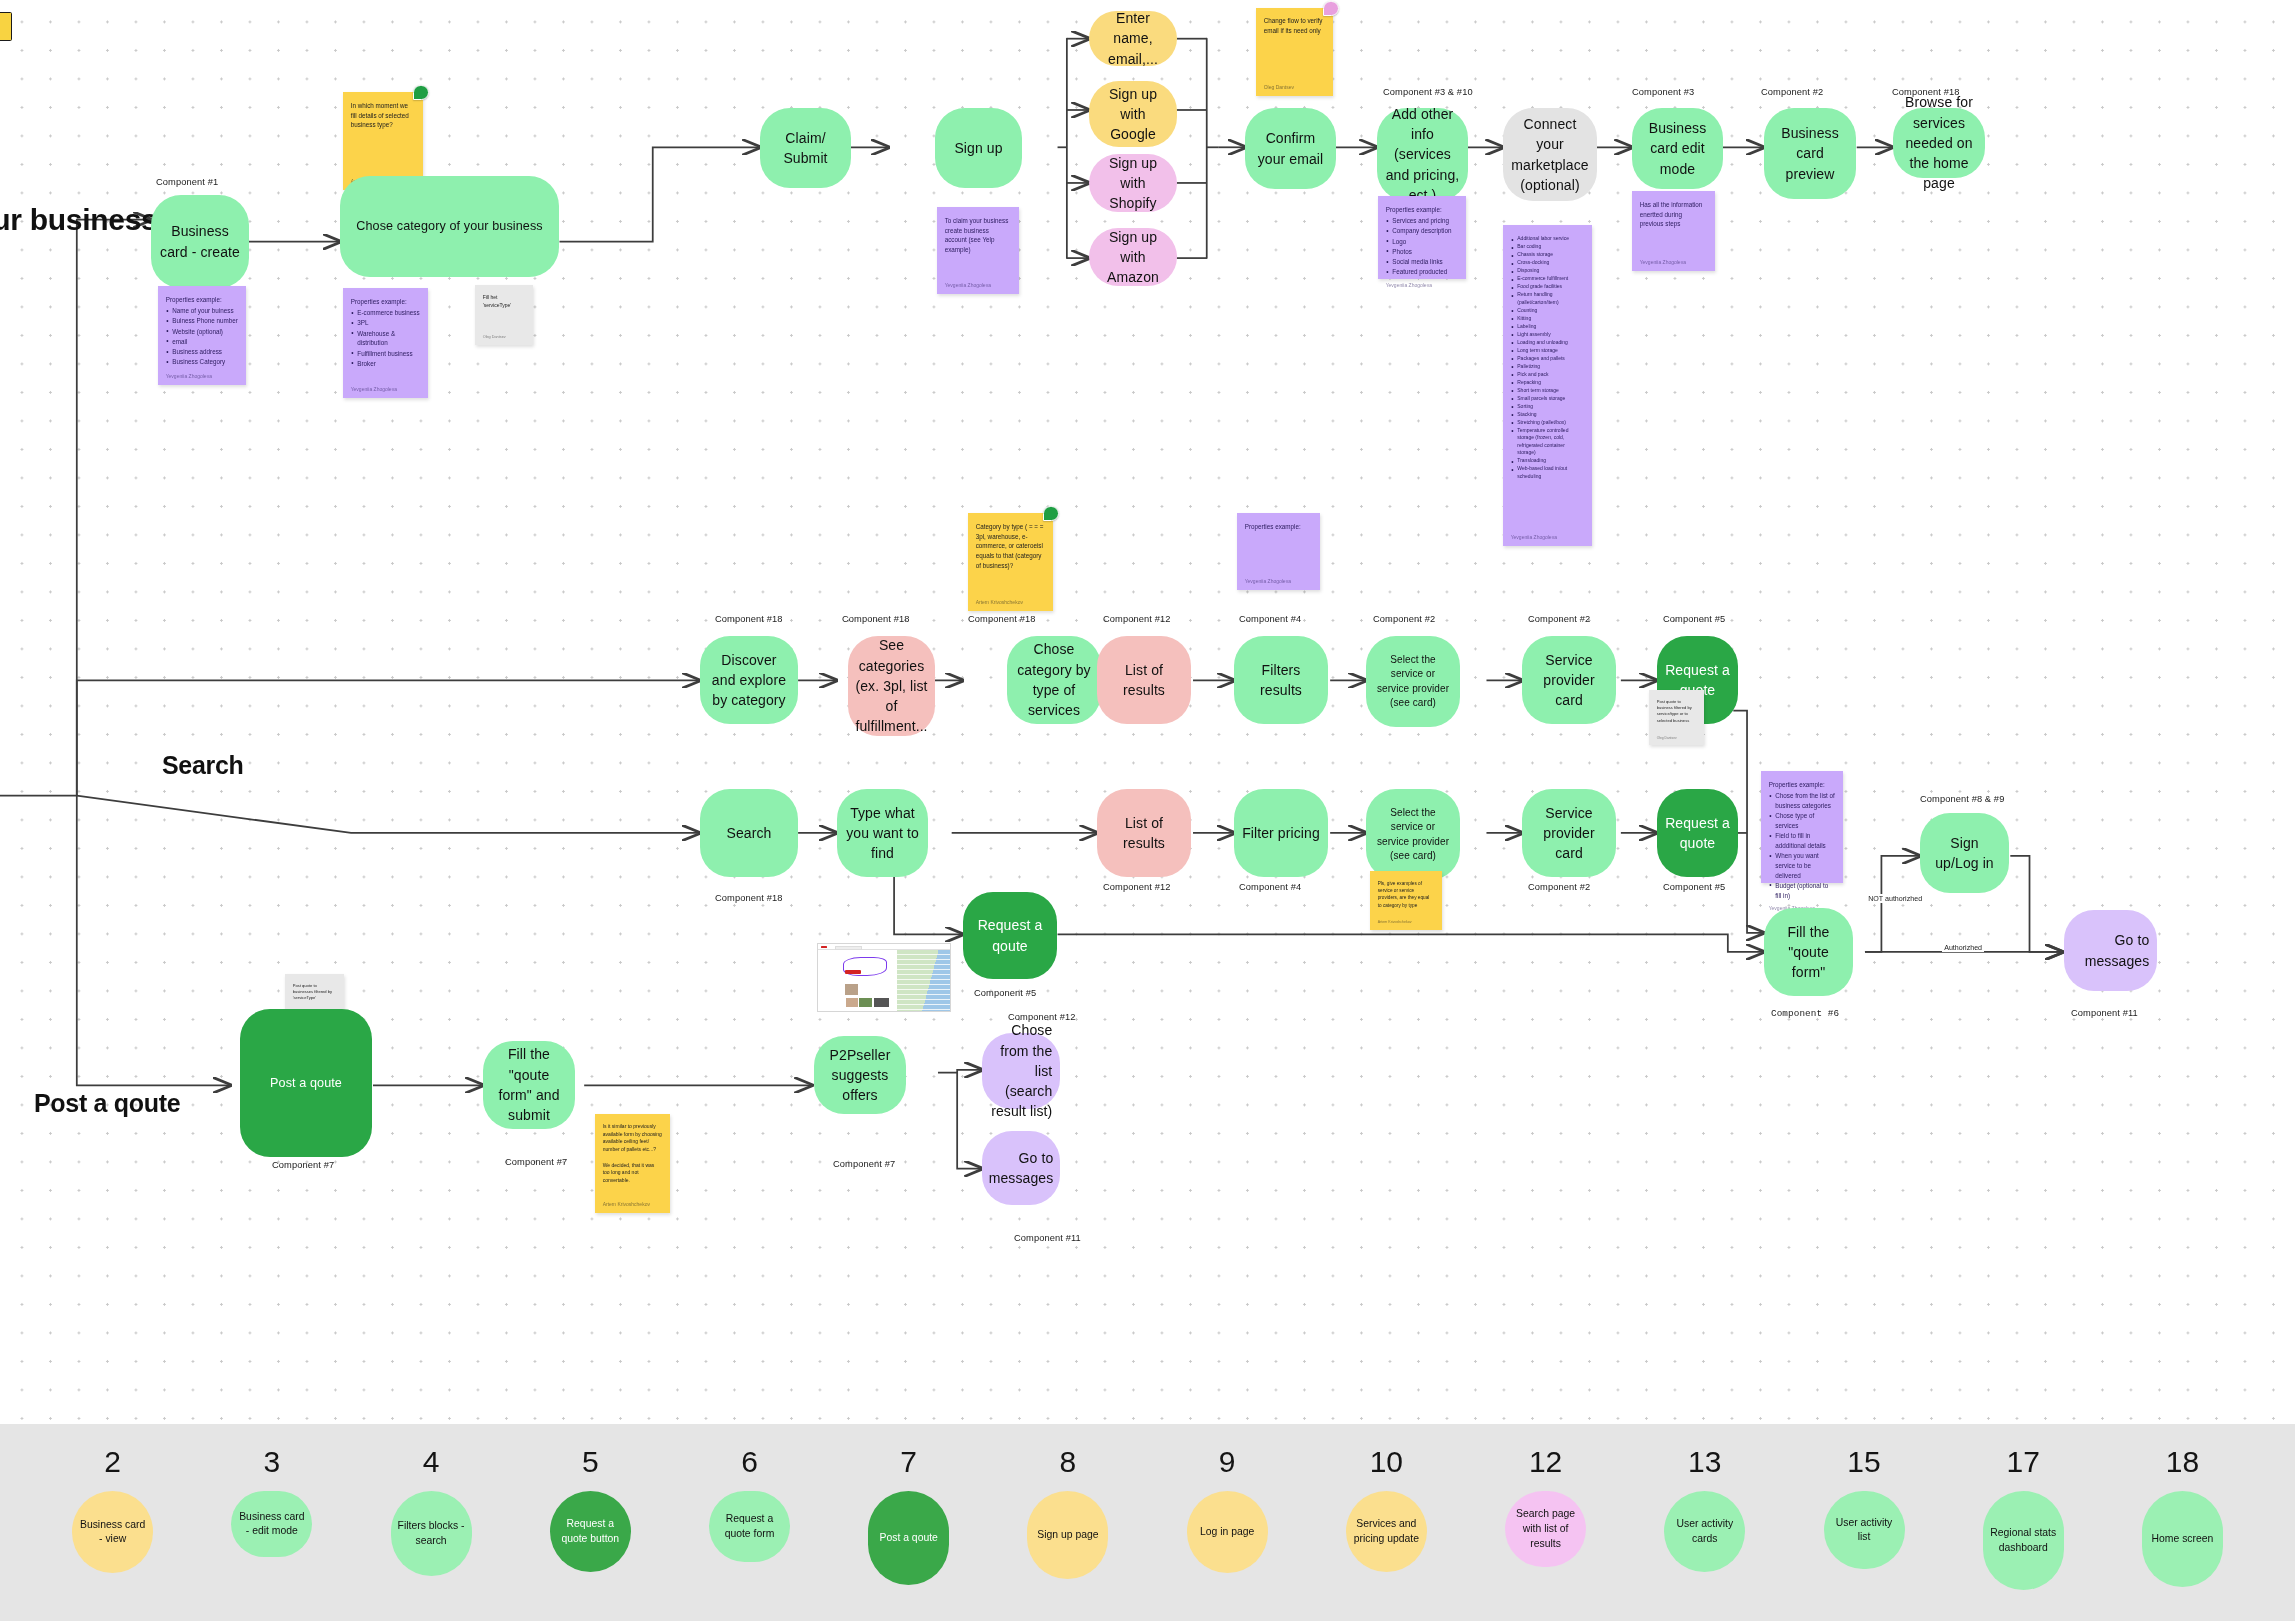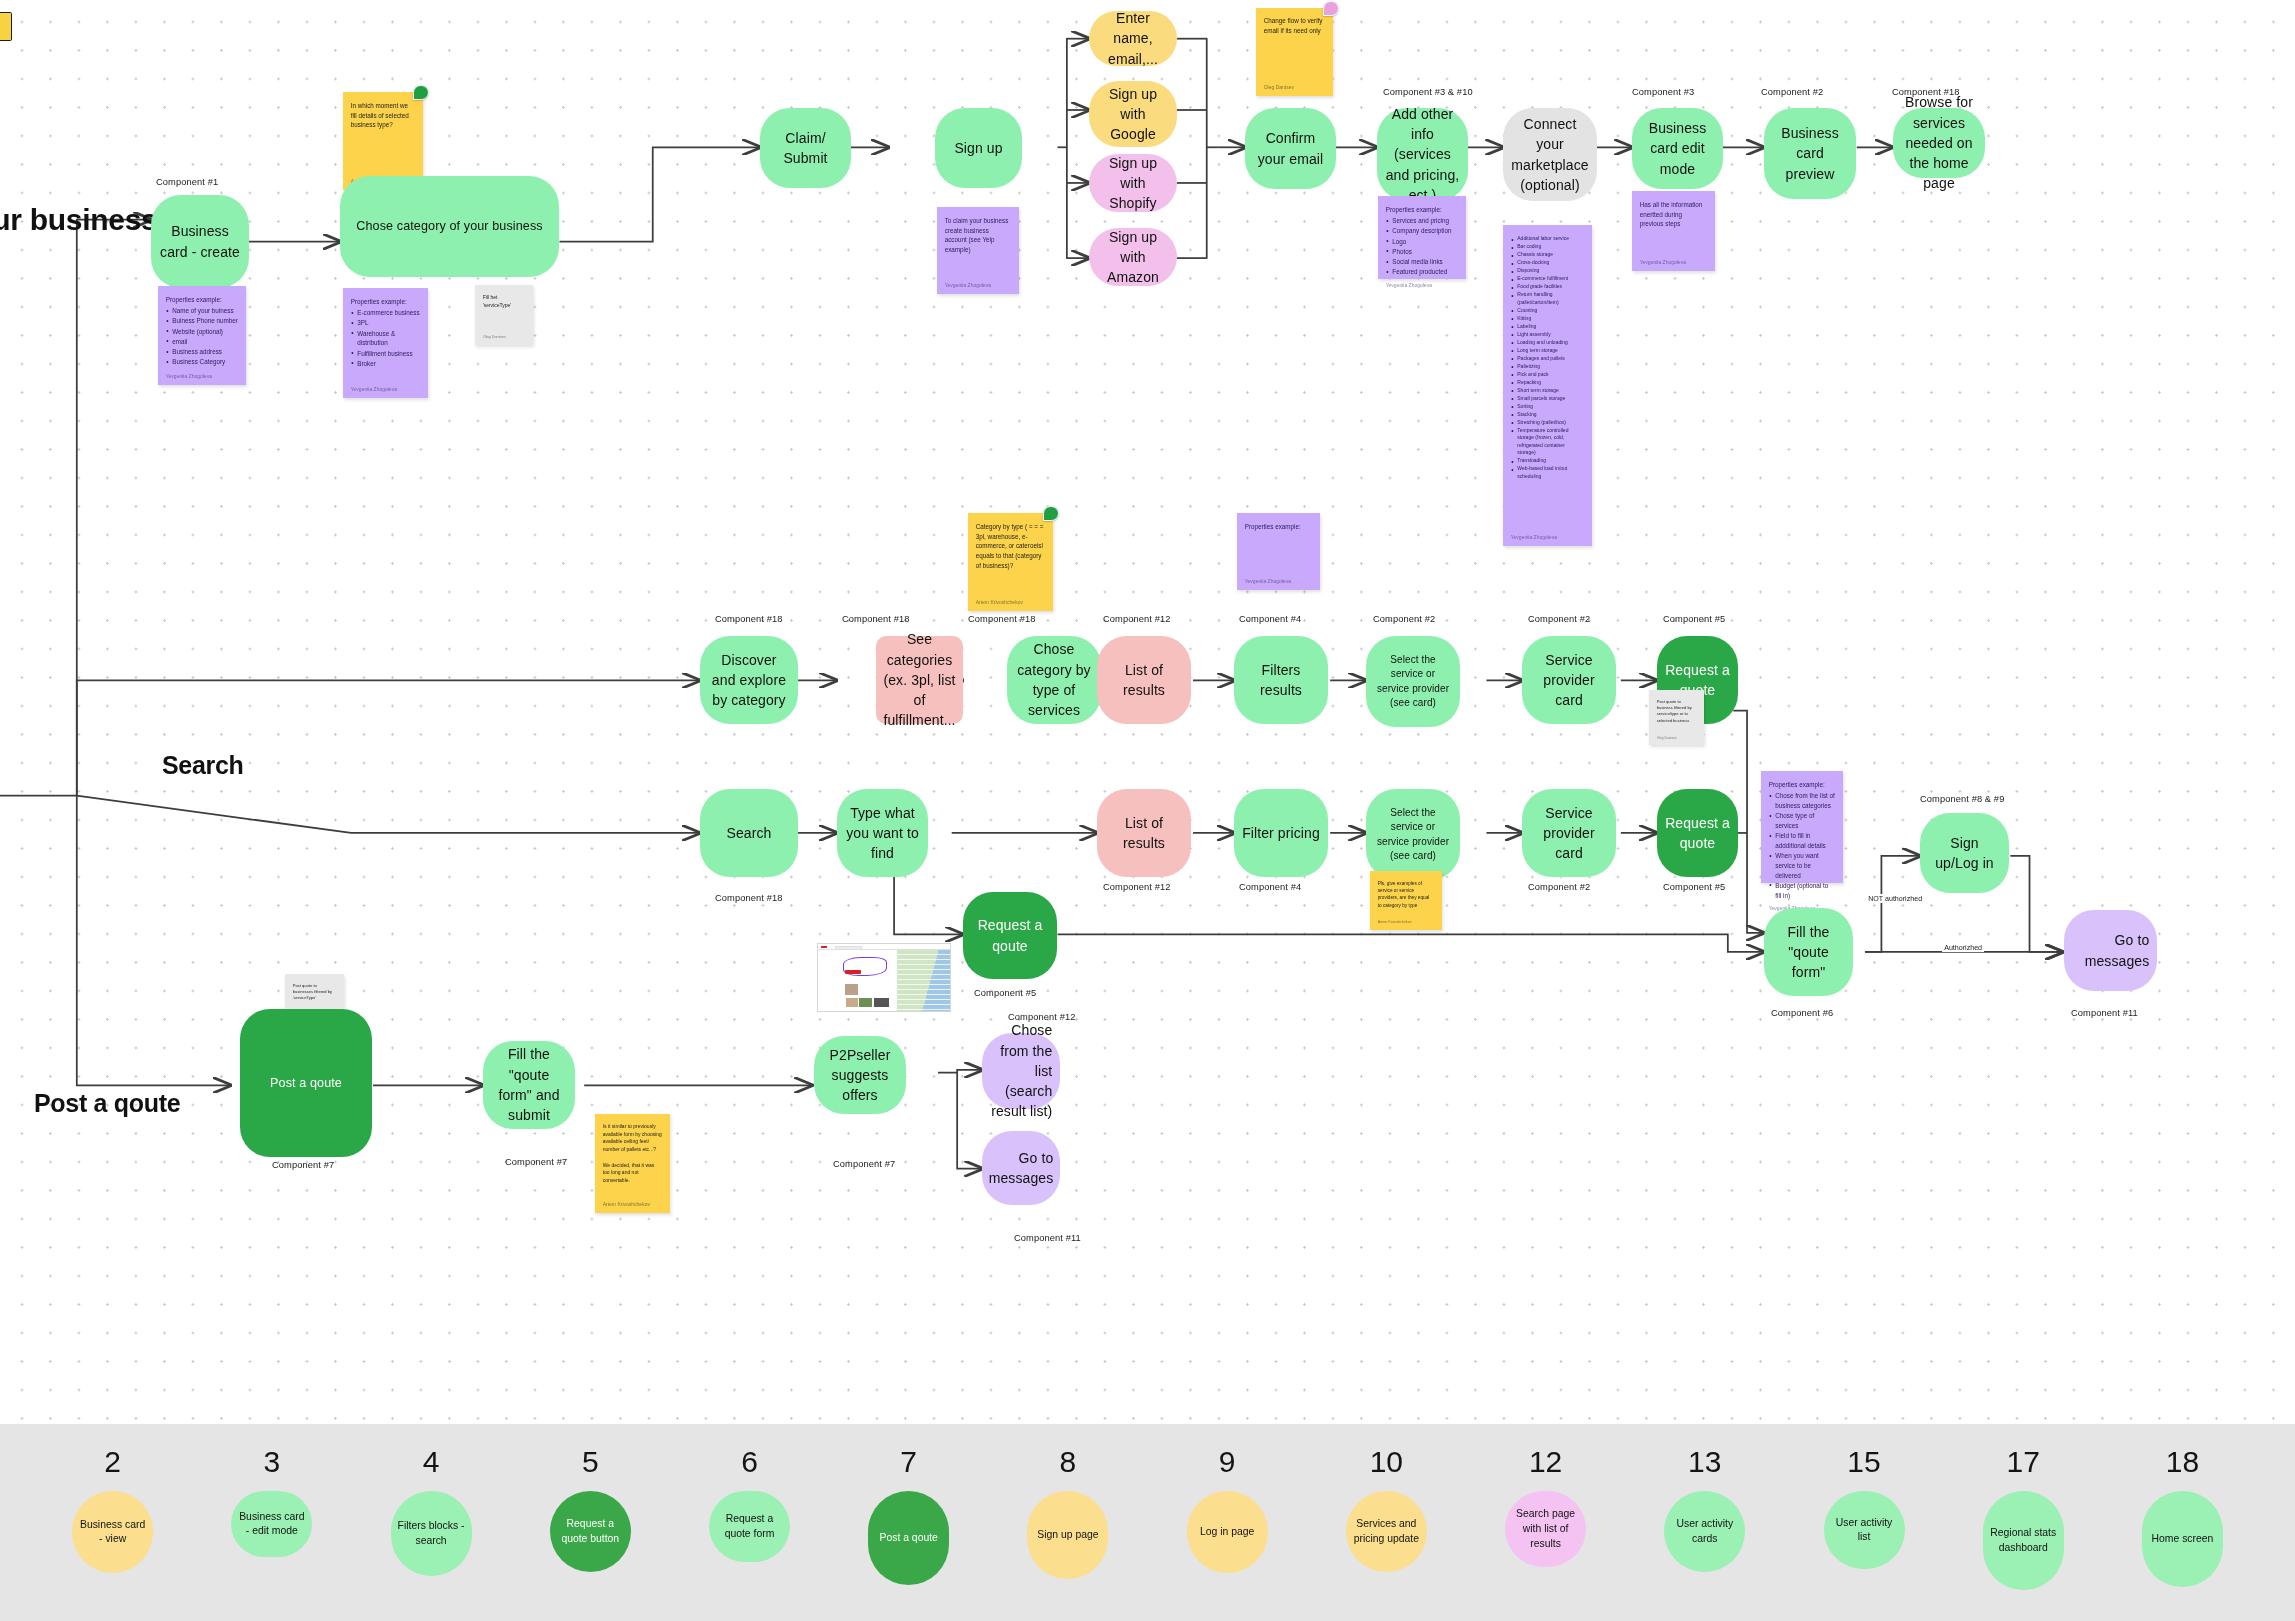--- a/index.html
+++ b/index.html
@@ -435,21 +435,21 @@
   <div class="sticky yellow" style="left:968px; top:513px; width:85px; height:98px;">
     <div class="dot greendot"></div>
     <div class="body">Category by type ( = = = 3pl, warehouse, e-commerce, or cateroeisl equals to that (category of business)?</div>
     <div class="author">Artem Krivoshchekov</div>
   </div>
 
   <div class="comp-label" style="left:715px; top:614px;">Component #18</div>
   <div class="node green" style="left:700px; top:636px; width:98px; height:88px;">Discover and explore by category</div>
 
   <div class="comp-label" style="left:842px; top:614px;">Component #18</div>
-  <div class="node red" style="left:876px; top:636px; width:87px; height:88px;border-radius:10px;">See categories (ex. 3pl, list of fulfillment...</div>
+  <div class="node red" style="left:848px; top:636px; width:87px; height:100px;">See categories (ex. 3pl, list of fulfillment...</div>
 
   <div class="comp-label" style="left:968px; top:614px;">Component #18</div>
   <div class="node green" style="left:963px; top:636px; width:94px; height:88px;margin-left:44px;">Chose category by type of services</div>
 
   <div class="comp-label" style="left:1103px; top:614px;">Component #12</div>
   <div class="node red" style="left:1097px; top:636px; width:94px; height:88px;">List of results</div>
 
   <div class="sticky purple" style="left:1237px; top:513px; width:83px; height:77px;">
     <div class="body">Properties example:</div>
     <div class="author">Yevgeniia Zhogoleva</div>
@@ -527,21 +527,21 @@
         <li>Budget (optional to fill in)</li>
       </ul>
     </div>
     <div class="author">Yevgeniia Zhogoleva</div>
   </div>
 
   <div class="comp-label" style="left:1920px; top:794px;">Component #8 &amp; #9</div>
   <div class="node green" style="left:1920px; top:813px; width:89px; height:80px;">Sign up/Log in</div>
 
   <div class="node green" style="left:1764px; top:908px; width:89px; height:88px;">Fill the "qoute form"</div>
-  <div class="comp-label" style="left:1771px; top:1008px;">Component #6</div>
+  <div class="comp-label" style="left:1771px; top:1008px;font-family:Liberation Mono, monospace;">Component #6</div>
 
   <div class="edge-label" style="left:1866px; top:894px;">NOT authorizhed</div>
   <div class="edge-label" style="left:1942px; top:943px;">Authorizhed</div>
 
   <div class="node purple" style="left:2064px; top:910px; width:93px; height:81px;">Go to messages</div>
   <div class="comp-label" style="left:2071px; top:1008px;">Component #11</div>
 
   <div class="sticky grey" style="left:285px; top:974px; width:59px; height:59px; font-size:4.1px;">
     <div class="body">Post quote to businesses filtered by 'serviceType'</div>
     <div class="author" style="font-size:3.3px;">Oleg Dantsev</div>

